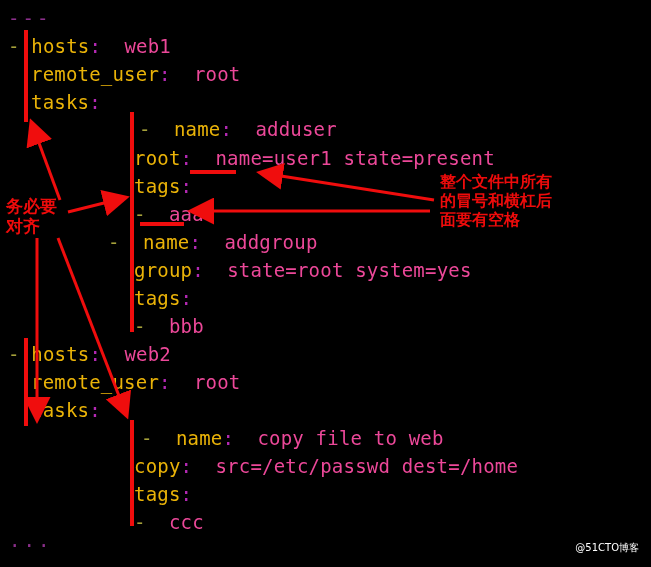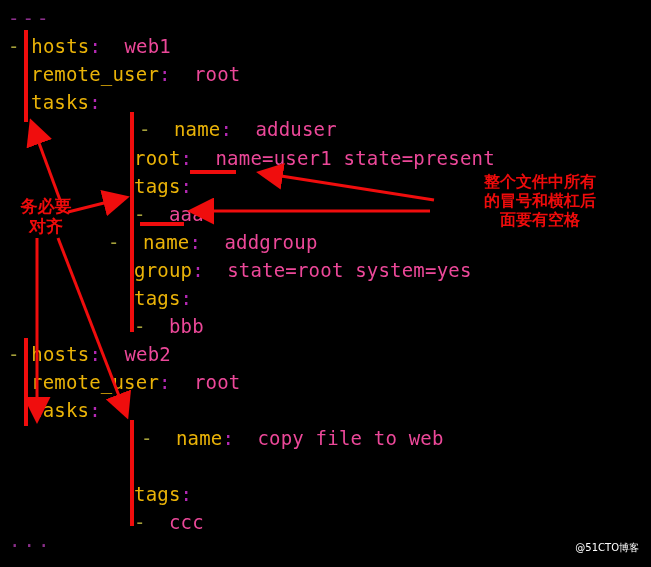--- a/index.html
+++ b/index.html
@@ -62,21 +62,21 @@
   }
   .cn-note {
     position: absolute;
     color: #ee0b0b;
     font-family: "DejaVu Sans", "Liberation Sans", sans-serif;
     font-weight: bold;
     font-size: 17px;
     line-height: 20px;
     white-space: pre-line;
   }
-  .cn-note.centered { text-align: center; }
+  .cn-note.centered { text-align: left; }
 
   
   .watermark {
     position: absolute;
     right: 12px;
     bottom: 12px;
     color: #ffffff;
     font-family: "DejaVu Sans", "Liberation Sans", sans-serif;
     font-size: 10px;
     z-index: 4;
@@ -125,20 +125,21 @@
     <div class="cline" style="left:134px;top:312px;"><span class="tok-dash">-</span><span class="tok-val">  </span><span class="tok-val">bbb</span></div>
 
     <div class="cline" style="left:8px;  top:340px;"><span class="tok-dash">-</span><span class="tok-val"> </span><span class="tok-key">hosts</span><span class="tok-colon">:</span><span class="tok-val">  </span><span class="tok-val">web2</span></div>
 
     <div class="cline" style="left:31px; top:368px;"><span class="tok-key">remote_user</span><span class="tok-colon">:</span><span class="tok-val">  </span><span class="tok-val">root</span></div>
 
     <div class="cline" style="left:31px; top:396px;"><span class="tok-key">tasks</span><span class="tok-colon">:</span></div>
 
     <div class="cline" style="left:108px;top:424px;margin-left:33px;"><span class="tok-dash">-</span><span class="tok-val">  </span><span class="tok-key">name</span><span class="tok-colon">:</span><span class="tok-val">  </span><span class="tok-val">copy file to web</span></div>
 
+    <div class="cline" style="left:134px;top:452px;"><span class="tok-key">copy</span><span class="tok-colon">:</span><span class="tok-val">  </span><span class="tok-val">src=/etc/passwd dest=/home</span></div>
 
     <div class="cline" style="left:134px;top:480px;"><span class="tok-key">tags</span><span class="tok-colon">:</span></div>
 
     <div class="cline" style="left:134px;top:508px;"><span class="tok-dash">-</span><span class="tok-val">  </span><span class="tok-val">ccc</span></div>
   </div>
 
   <div class="anno-layer">
 
     <div class="vbar" style="left:24px;  top:30px;  height:92px;"></div>
     <div class="vbar" style="left:130px; top:112px; height:220px;"></div>

